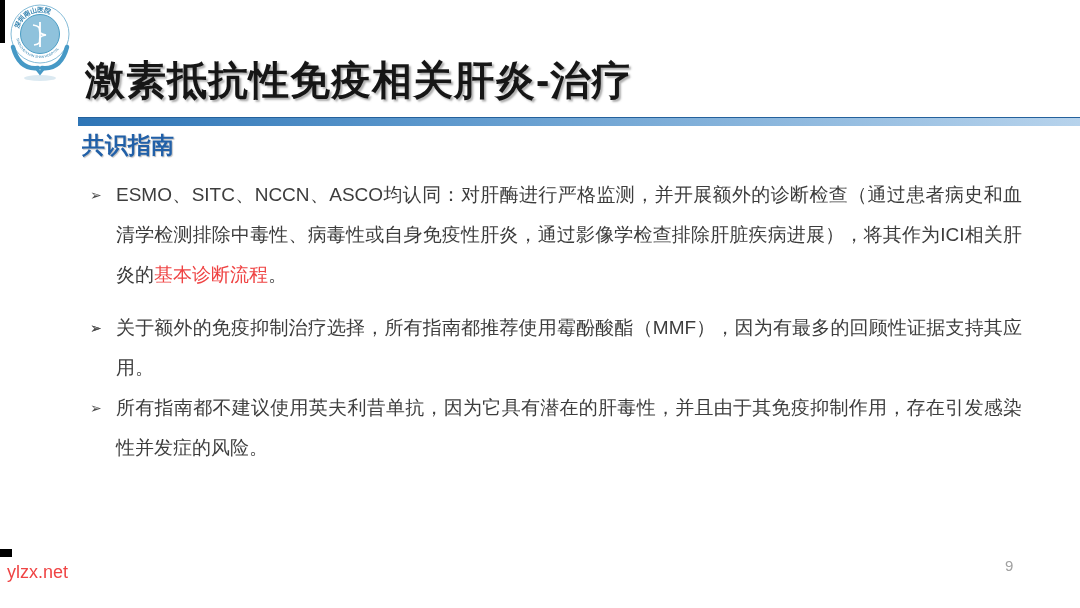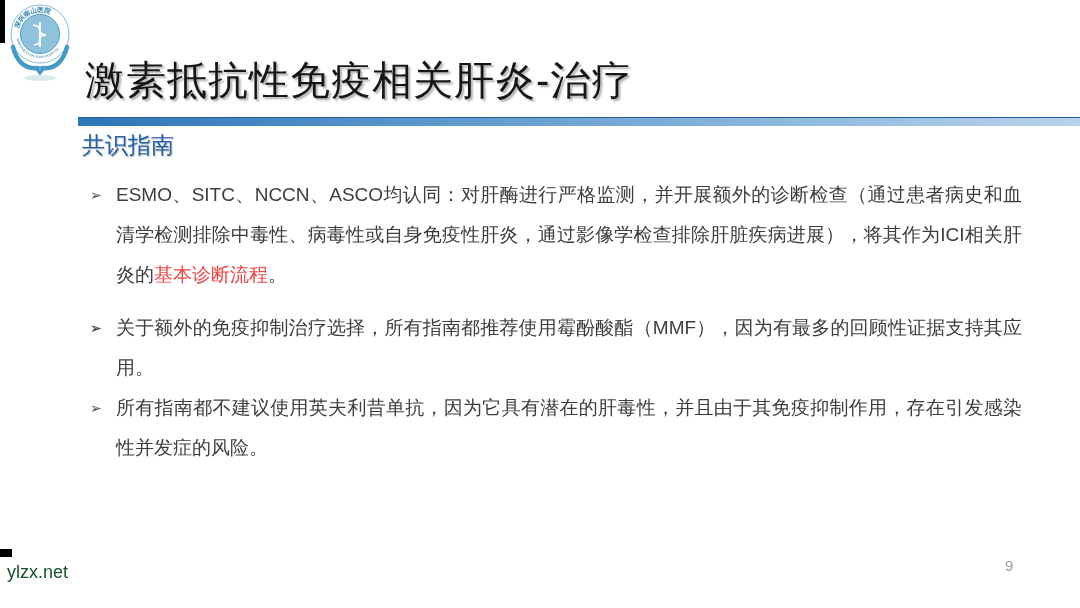--- a/index.html
+++ b/index.html
@@ -10,32 +10,32 @@
   
   .artifact-top{position:absolute;left:0;top:0;width:5px;height:43px;background:#000;z-index:5;}
   .artifact-bottom{position:absolute;left:0;top:549px;width:12px;height:8px;background:#000;z-index:5;}
 
   
   .logo{position:absolute;left:6px;top:2px;width:70px;height:80px;z-index:3;}
 
   
   .title{
     position:absolute;left:85px;top:58px;margin:0;z-index:2;
-    font-size:40px;font-weight:normal;color:#161616;line-height:1.1;
+    font-size:40px;font-weight:bold;color:#161616;line-height:1.1;
     letter-spacing:1px;white-space:nowrap;
     text-shadow:2px 2px 2px rgba(110,110,110,0.55);
   }
   .title-bar{
     position:absolute;left:78px;top:117px;width:1002px;height:8px;z-index:2;
     background:linear-gradient(to right,#2e75b6 0%,#5b97cc 35%,#b7d3ec 100%);
     border-top:1px solid #24619c;
   }
   .section-header{
     position:absolute;left:82px;top:132px;z-index:2;
-    font-size:23px;font-weight:normal;color:#2160a8;line-height:1.2;
+    font-size:23px;font-weight:bold;color:#2160a8;line-height:1.2;
     text-shadow:1px 1px 1px rgba(90,90,90,0.4);
   }
 
   
   .watermark{
     position:absolute;left:226px;top:252px;z-index:1;white-space:nowrap;
     font-size:64px;letter-spacing:2px;color:rgba(161,214,150,0.55);
   }
 
   
@@ -47,21 +47,21 @@
   .bullet .marker{
     position:absolute;left:2px;top:0;font-size:14px;line-height:40px;color:#4a4a4a;
   }
   .bullet.b1{margin-bottom:13px;}
   .bullet.b2{margin-bottom:7px;}
   .bullet.b3{margin-bottom:0;}
   .em-red{color:#ef4444;}
 
   .site-tag{
     position:absolute;left:7px;top:562px;z-index:4;
-    font-size:18px;color:#14532d;font-weight:500;
+    font-size:18px;color:#ef4444;font-weight:500;
   }
   .page-number{
     position:absolute;left:1005px;top:557px;z-index:2;
     font-size:15px;color:#a0a0a0;
   }
 </style>
 </head>
 <body>
 
 <div class="slide">

